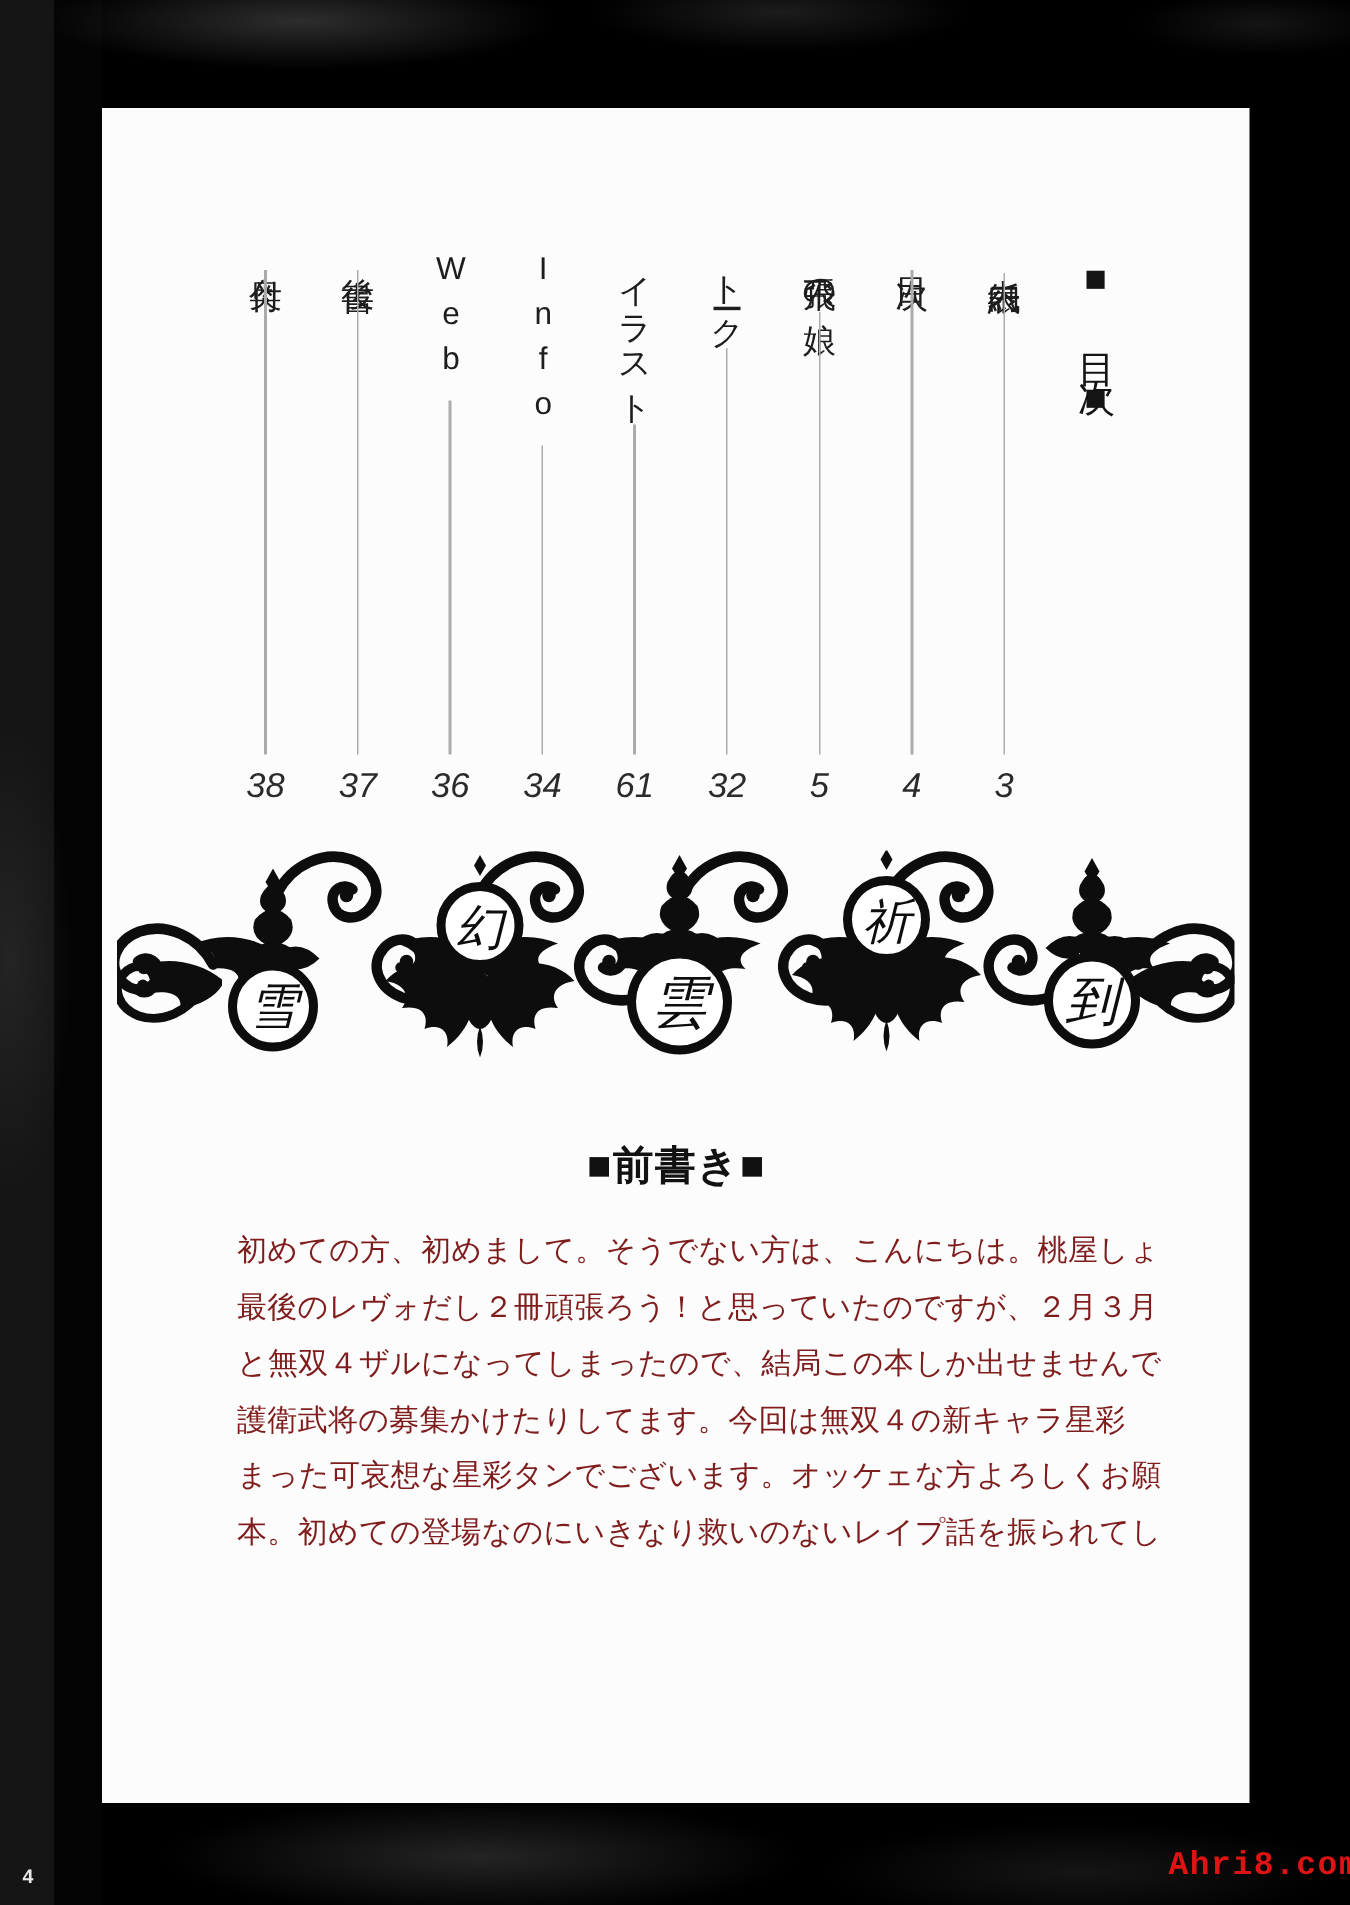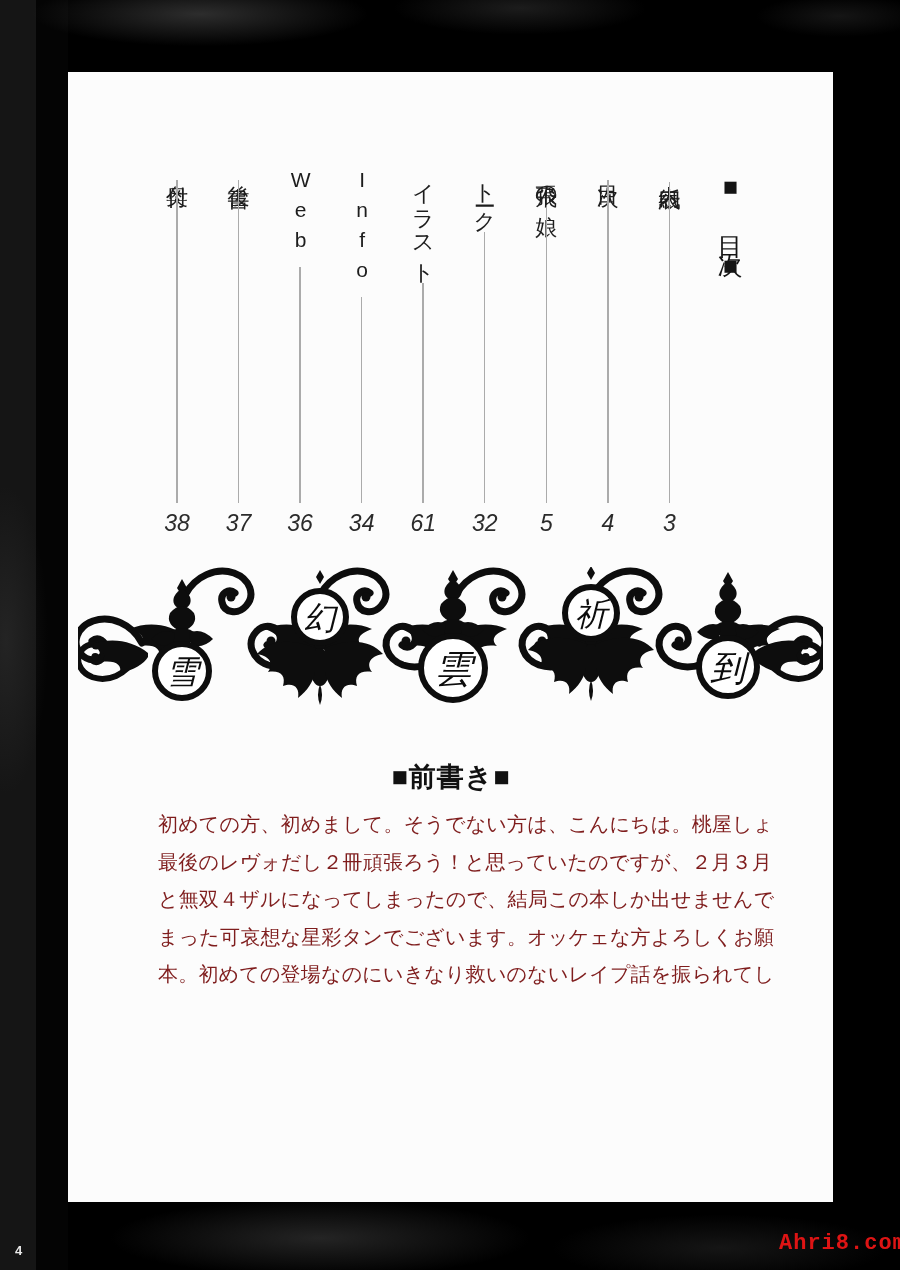--- a/index.html
+++ b/index.html
@@ -48,21 +48,21 @@
   .ornament{position:absolute;left:10px;top:495px;width:745px;height:145px;}
   .medallion-kanji{
     font-family:"Liberation Serif",serif;font-style:italic;fill:#0d0d0d;
   }
 
   
   .foreword{position:absolute;left:90px;top:688px;width:616px;}
   .fw-heading{
     font-family:"Liberation Serif",serif;font-weight:bold;
     font-size:27px;line-height:34px;text-align:center;letter-spacing:1px;
-    color:#111;margin:0 30px 12px 0;
+    color:#111;margin:0 30px 22px 0;
   }
   .fw-line{
     font-family:"Liberation Serif",serif;font-size:20px;line-height:37.6px;
     letter-spacing:.2px;color:#7f1d1d;white-space:nowrap;
   }
 
   
   .corner-pagenum{
     position:absolute;left:15px;top:1243px;font-size:13px;font-weight:bold;
     color:#e9e9e9;font-family:"Liberation Sans",sans-serif;
@@ -232,20 +232,21 @@
     <div>
 
         <div class="fw-line">初めての方、初めまして。そうでない方は、こんにちは。桃屋しょ</div>
 
 
         <div class="fw-line">最後のレヴォだし２冊頑張ろう！と思っていたのですが、２月３月</div>
 
         <div class="fw-line">と無双４ザルになってしまったので、結局この本しか出せませんで</div>
 
 
+        <div class="fw-line">護衛武将の募集かけたりしてます。今回は無双４の新キャラ星彩</div>
 
         <div class="fw-line">まった可哀想な星彩タンでございます。オッケェな方よろしくお願</div>
 
         <div class="fw-line">本。初めての登場なのにいきなり救いのないレイプ話を振られてし</div>
 
       </div>
   </div>
 
 </div>
 

